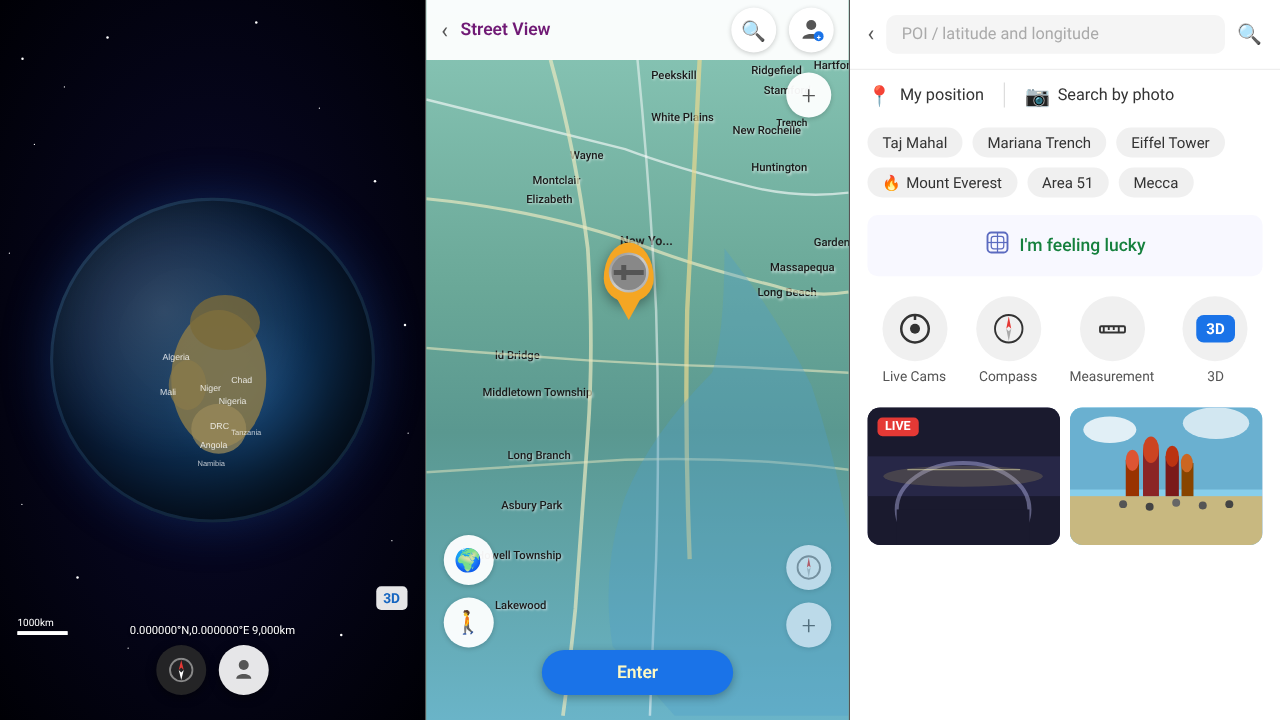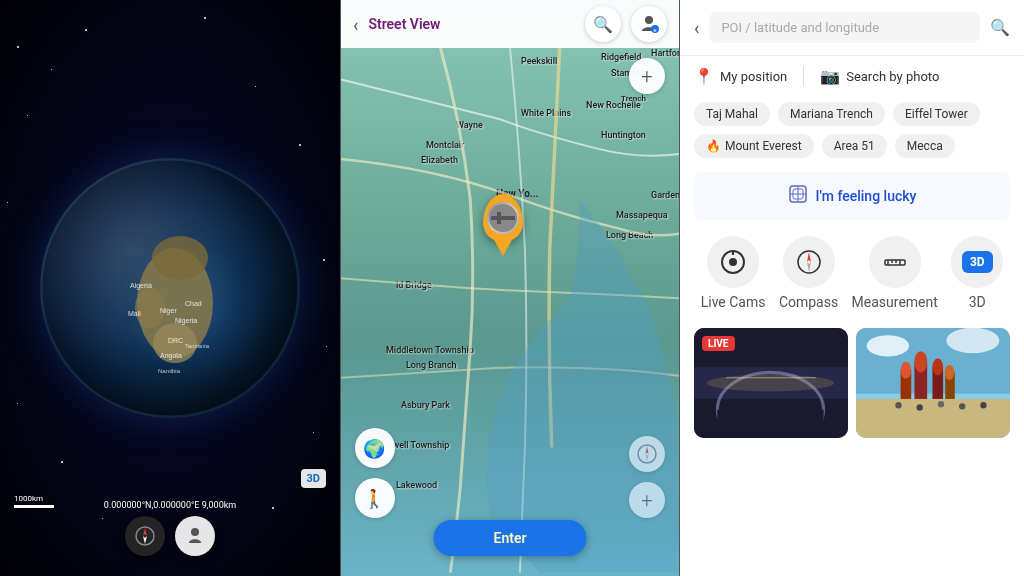--- a/index.html
+++ b/index.html
@@ -498,21 +498,21 @@
       cursor: pointer;
     }
 
     .feeling-lucky-icon {
       font-size: 18px;
       color: #5c6bc0;
     }
 
     .feeling-lucky-text {
       font-size: 14px;
-      color: #1d4ed8;
+      color: #15803d;
       font-weight: 500;
     }
 
     .feature-icons-row {
       display: flex;
       align-items: center;
       justify-content: space-around;
       padding: 10px 14px;
     }
 
@@ -529,21 +529,21 @@
       height: 52px;
       border-radius: 50%;
       background: #f0f0f0;
       display: flex;
       align-items: center;
       justify-content: center;
       font-size: 22px;
     }
 
     .feature-icon-label {
-      font-size: 14px;
+      font-size: 11px;
       color: #555;
       text-align: center;
     }
 
     .feature-3d-badge {
       background: #1a73e8;
       color: #fff;
       font-size: 12px;
       font-weight: bold;
       padding: 4px 8px;
@@ -689,32 +689,32 @@
         <circle cx="16" cy="15" r="4" fill="#1a73e8"></circle>
         <text x="16" y="18" text-anchor="middle" fill="#fff" font-size="6" font-weight="bold">+</text>
       </svg>
     </div>
   </div>
 
   <div class="map-label" style="top:56px;left:180px;">Peekskill</div>
   <div class="map-label" style="top:52px;left:260px;">Ridgefield</div>
   <div class="map-label" style="top:48px;left:310px;">Hartford</div>
   <div class="map-label" style="top:68px;left:270px;">Stamford</div>
-  <div class="map-label" style="top:90px;left:180px;margin-top:18px;">White Plains</div>
+  <div class="map-label" style="top:90px;left:180px;">White Plains</div>
   <div class="map-label" style="top:100px;left:245px;">New Rochelle</div>
   <div class="map-label" style="top:120px;left:115px;">Wayne</div>
   <div class="map-label" style="top:140px;left:85px;">Montclair</div>
   <div class="map-label" style="top:130px;left:260px;">Huntington</div>
   <div class="map-city-label" style="top:188px;left:155px;">New Yo...</div>
   <div class="map-label" style="top:190px;left:262px;padding-left:48px;">Garden City</div>
   <div class="map-label" style="top:210px;left:275px;">Massapequa</div>
   <div class="map-label" style="top:155px;left:80px;">Elizabeth</div>
   <div class="map-label" style="top:230px;left:265px;">Long Beach</div>
   <div class="map-label" style="top:280px;left:55px;">ld Bridge</div>
-  <div class="map-label" style="top:310px;left:45px;margin-top:35px;">Middletown Township</div>
+  <div class="map-label" style="top:310px;left:45px;">Middletown Township</div>
   <div class="map-label" style="top:360px;left:65px;">Long Branch</div>
   <div class="map-label" style="top:400px;left:60px;">Asbury Park</div>
   <div class="map-label" style="top:440px;left:40px;">Howell Township</div>
   <div class="map-label" style="top:480px;left:55px;">Lakewood</div>
   <div class="map-label" style="top:94px;left:280px;font-size:8px;color:#1a1a1a;font-weight:600;">Trench</div>
 
   <div class="map-pin">
     <div class="pin-body">
       <div class="pin-image">
         <svg width="28" height="28" viewBox="0 0 28 28">

